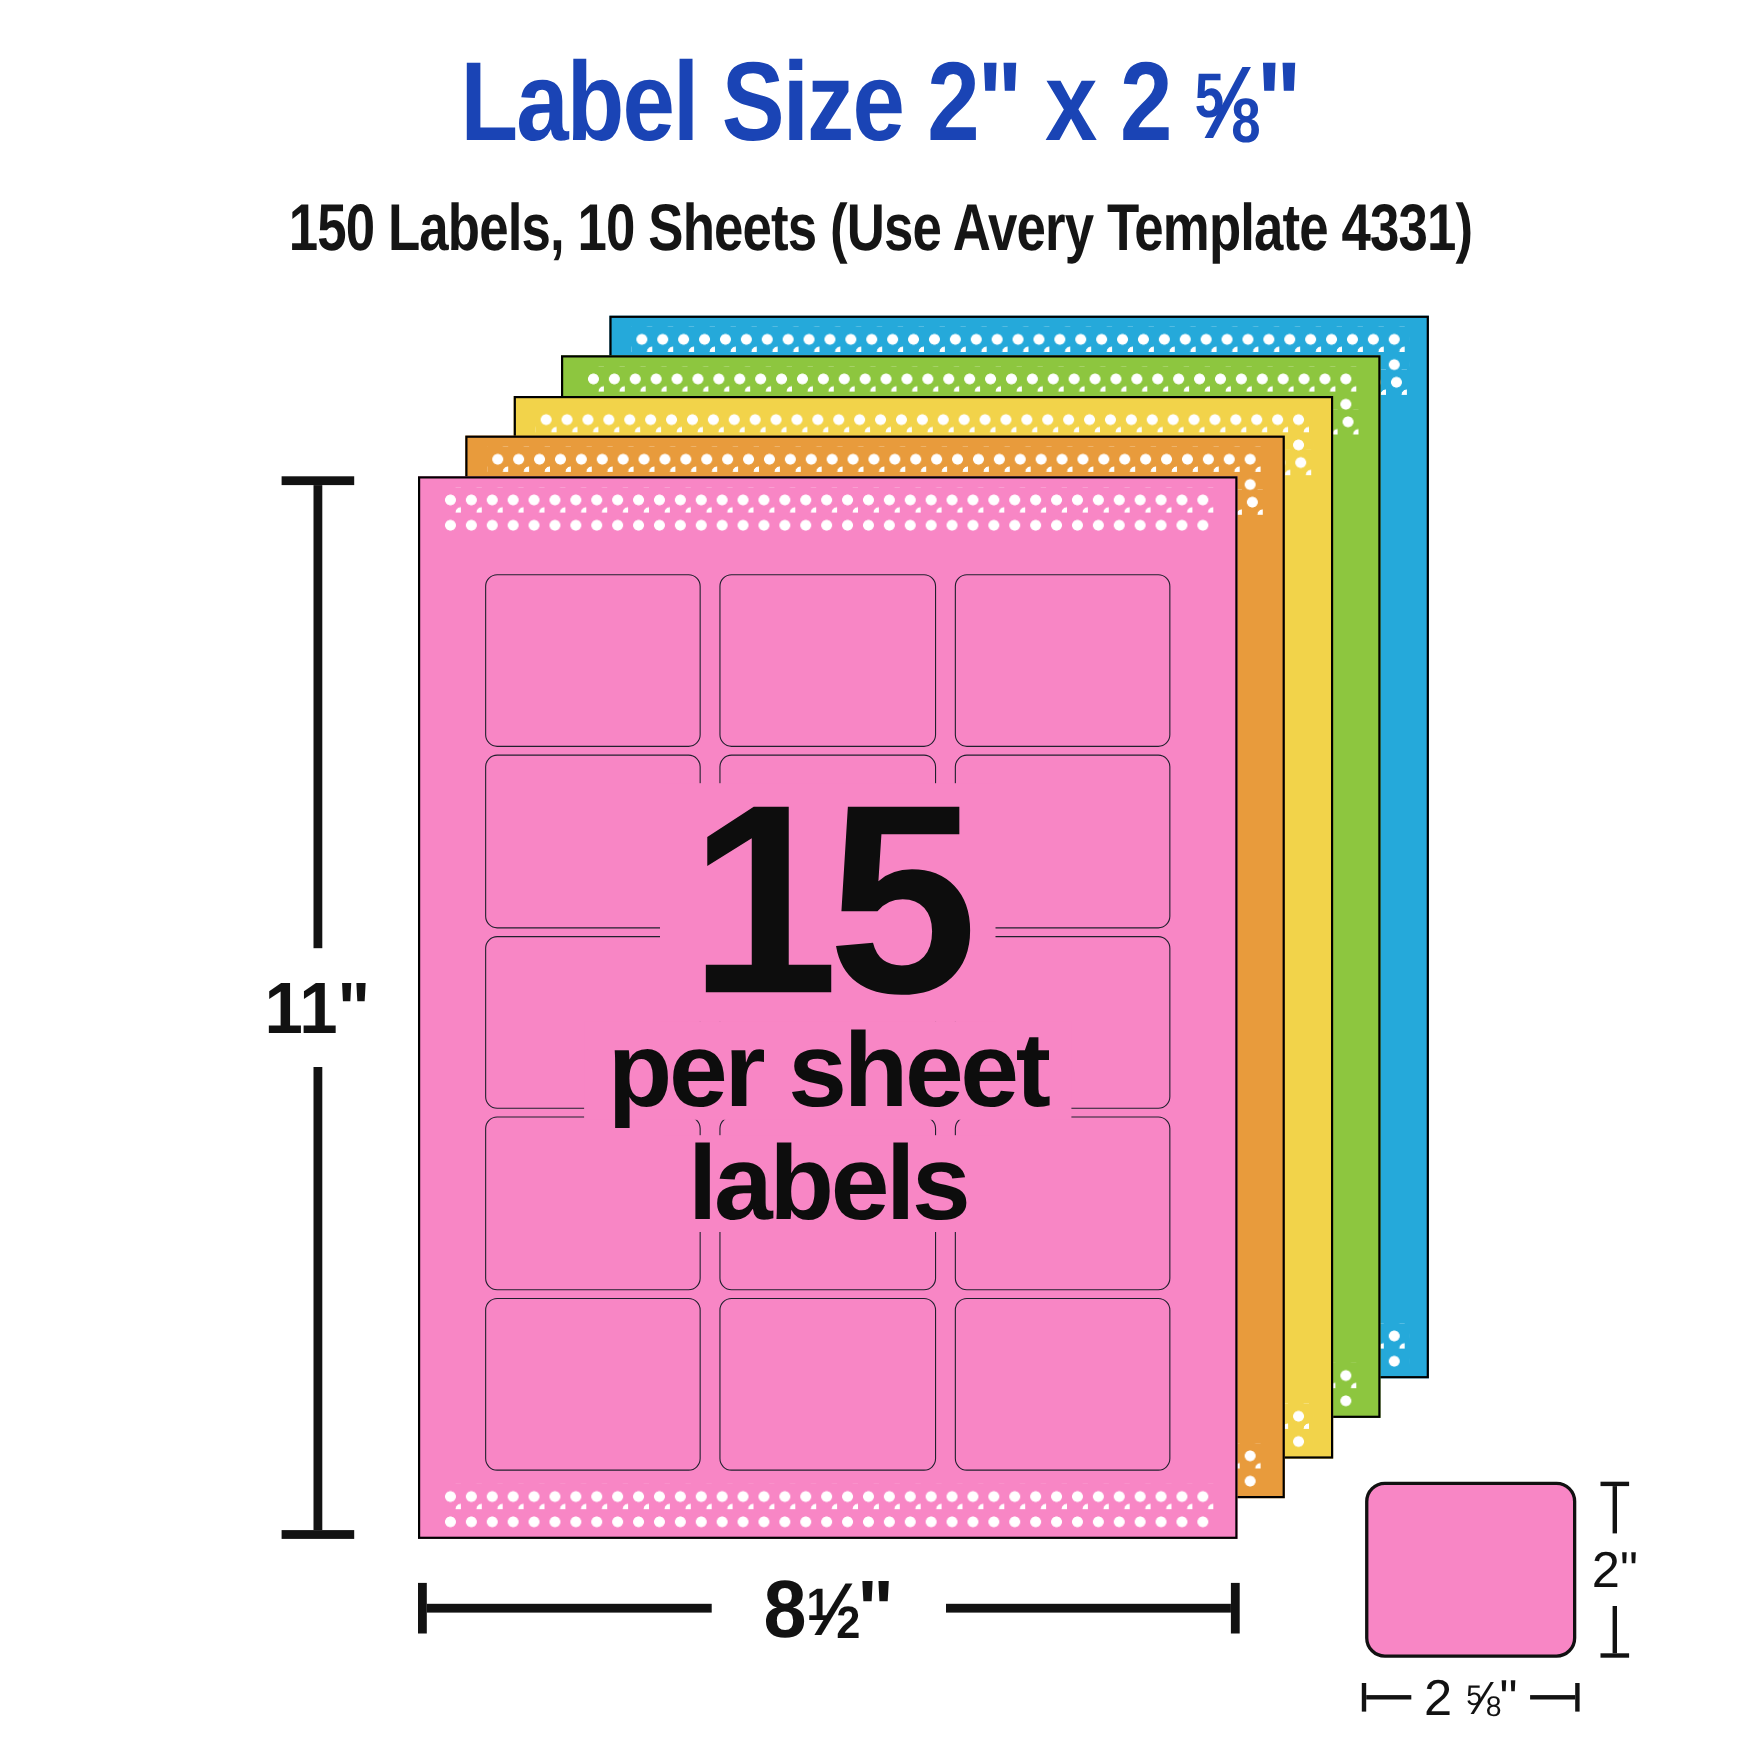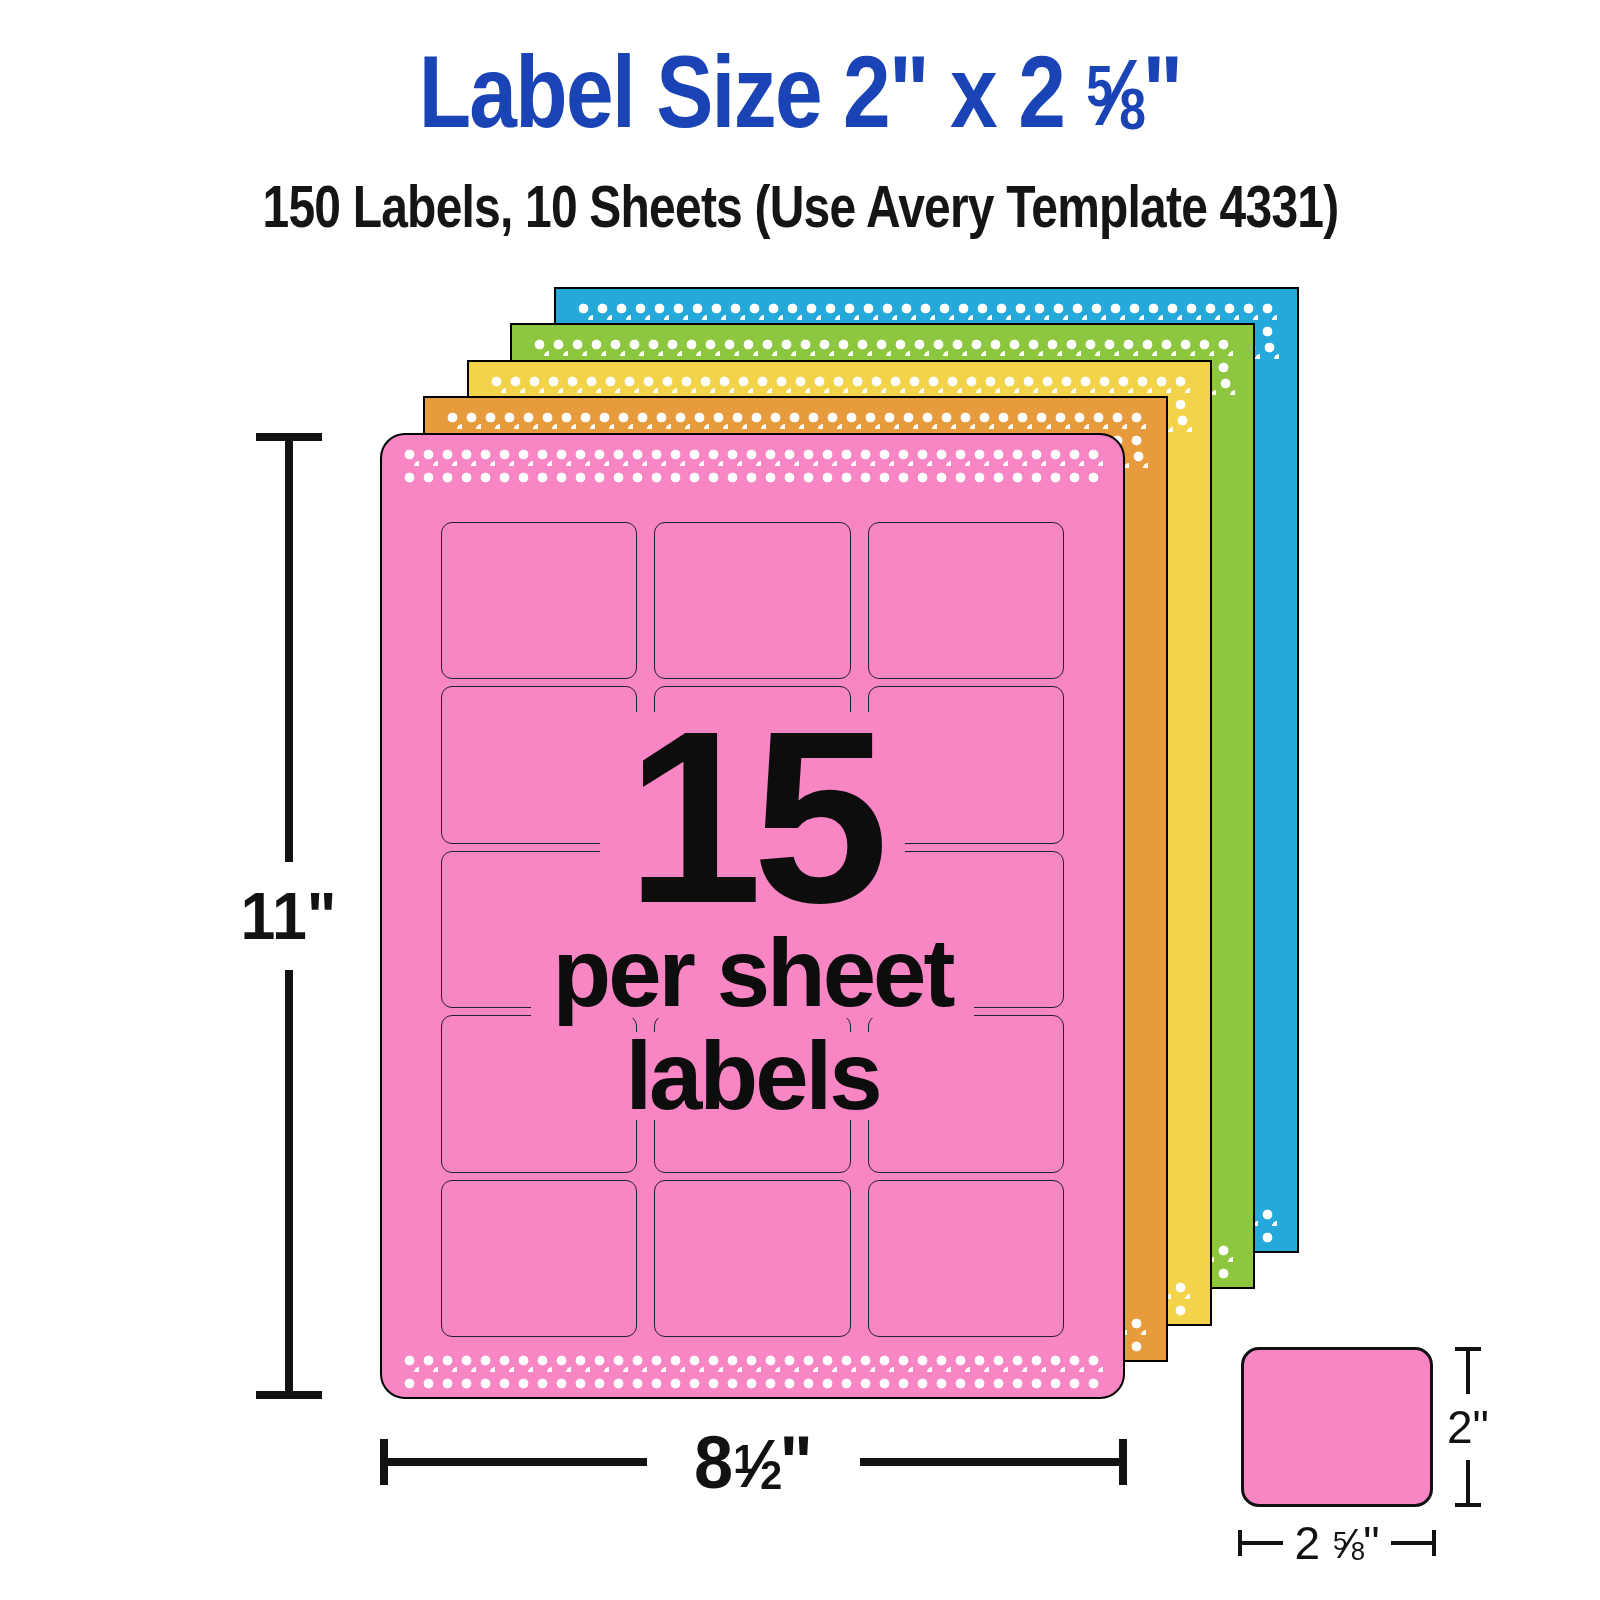--- a/index.html
+++ b/index.html
@@ -19,21 +19,21 @@
   .frac .fnum{font-size:.56em;vertical-align:.36em;}
   .frac .fslash{font-size:.92em;vertical-align:.02em;}
   .frac .fden{font-size:.56em;vertical-align:-.03em;}
 
   
   .sheet{position:absolute;width:745px;height:966px;border:2px solid #000;box-sizing:border-box;}
   .sheet-blue  {left:554px;top:287px;z-index:1;}
   .sheet-green {left:510px;top:323px;z-index:2;}
   .sheet-yellow{left:467px;top:360px;z-index:3;}
   .sheet-orange{left:423px;top:396px;z-index:4;}
-  .sheet-pink  {left:380px;top:433px;z-index:5;border-radius:25px;}
+  .sheet-pink  {left:380px;top:433px;z-index:5;}
 
   .dots,.dots-corner{position:absolute;
     background-image:
       radial-gradient(circle 5px at 9.5px 11.5px,#fff 4.6px,rgba(255,255,255,0) 5.2px),
       radial-gradient(circle 5px at 19px  23px , #fff 4.6px,rgba(255,255,255,0) 5.2px);
     background-size:19px 23px;background-repeat:repeat;}
   .dots{left:18px;right:16px;height:40px;}
   .dots-top{top:8px;}
   .dots-bottom{bottom:8px;}
   .dots-corner{right:16px;top:47px;width:40px;height:27px;}

